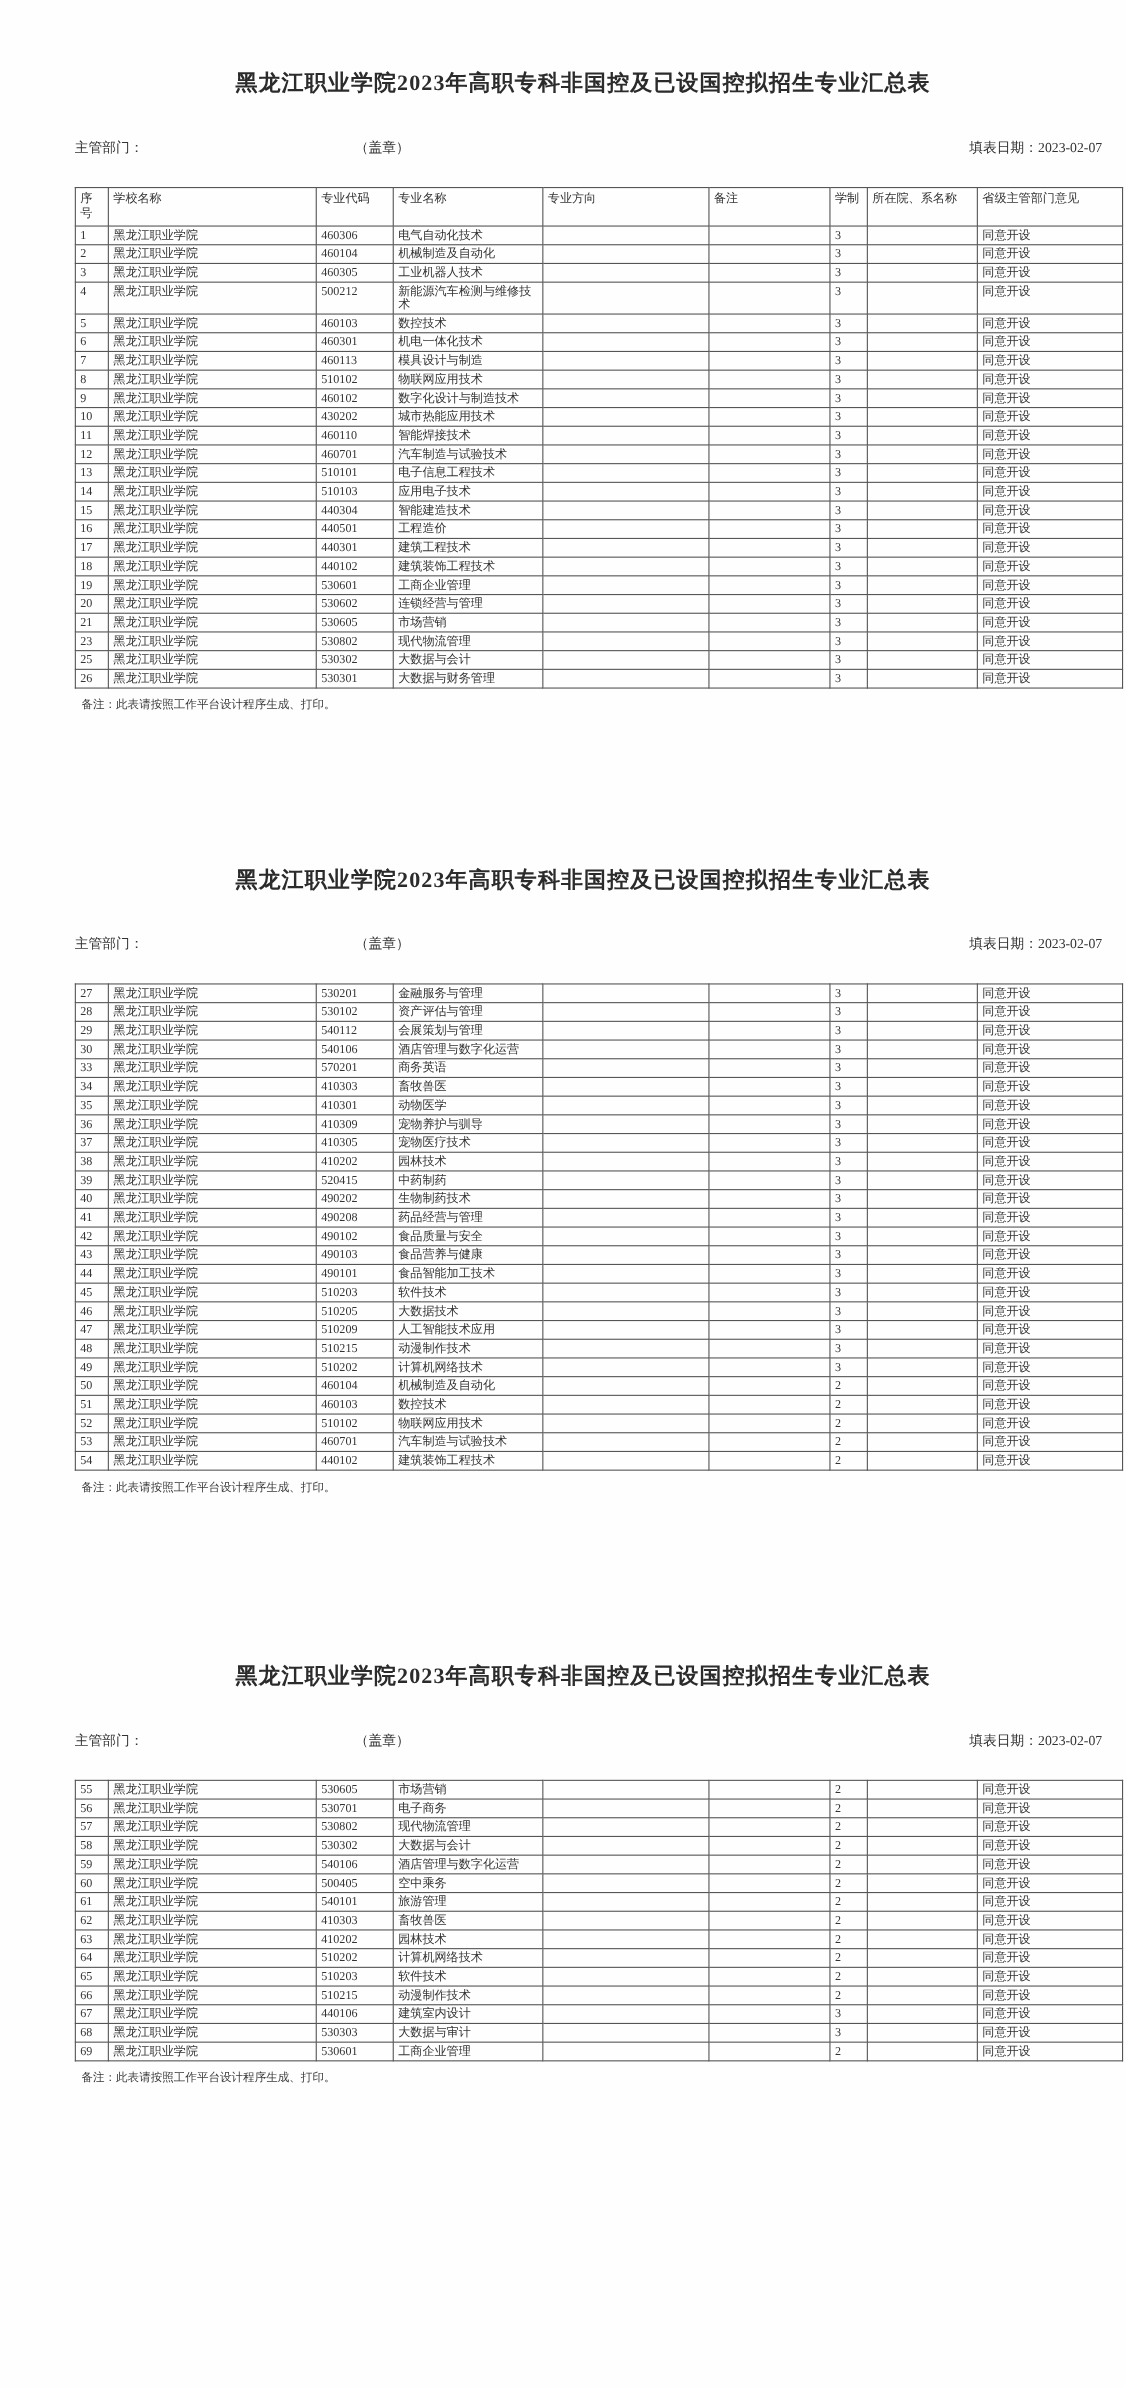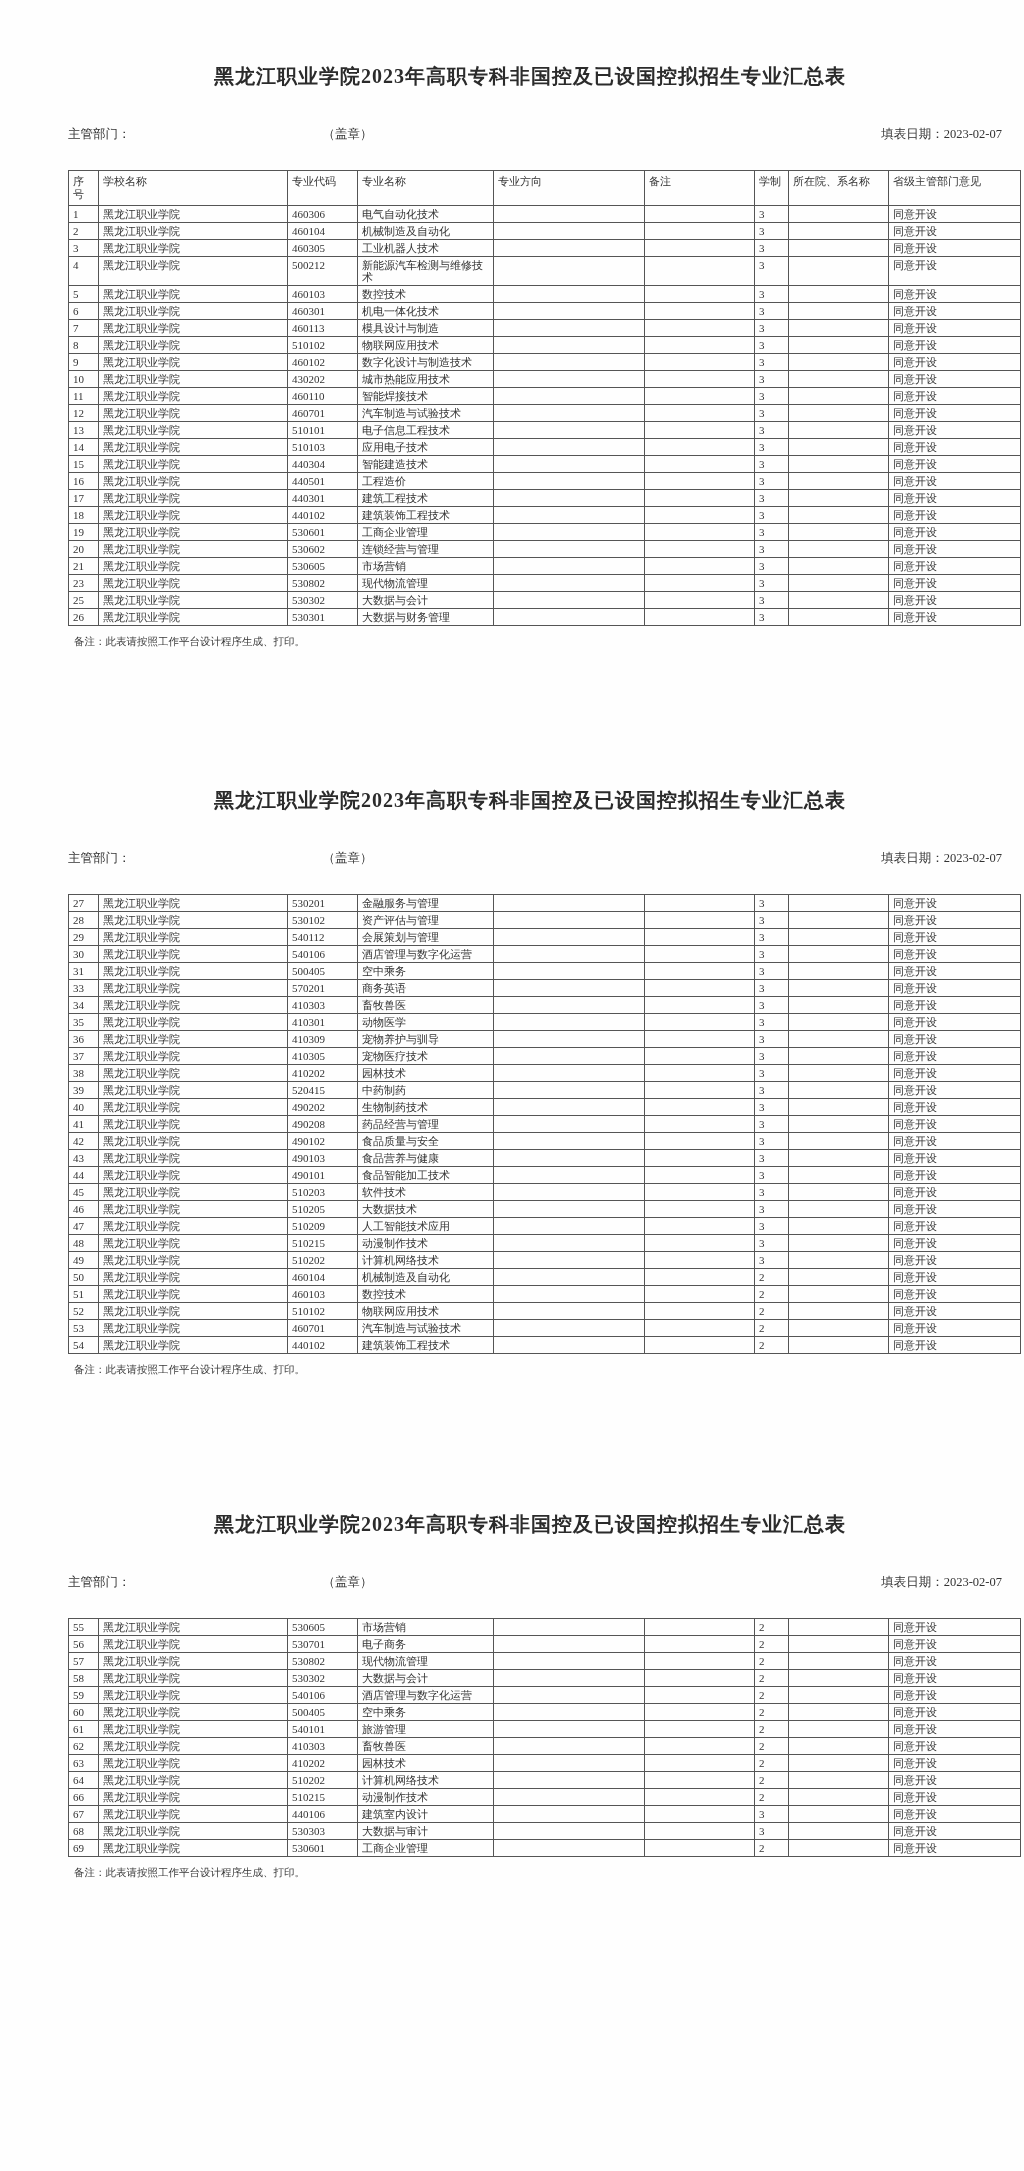--- a/index.html
+++ b/index.html
@@ -431,31 +431,20 @@
             <td>黑龙江职业学院</td>
             <td>540106</td>
             <td>酒店管理与数字化运营</td>
             <td></td>
             <td></td>
             <td>3</td>
             <td></td>
             <td>同意开设</td>
           </tr>
           <tr>
-            <td>31</td>
-            <td>黑龙江职业学院</td>
-            <td>500405</td>
-            <td>空中乘务</td>
-            <td></td>
-            <td></td>
-            <td>3</td>
-            <td></td>
-            <td>同意开设</td>
-          </tr>
-          <tr>
             <td>33</td>
             <td>黑龙江职业学院</td>
             <td>570201</td>
             <td>商务英语</td>
             <td></td>
             <td></td>
             <td>3</td>
             <td></td>
             <td>同意开设</td>
           </tr>
@@ -819,20 +808,31 @@
             <td>黑龙江职业学院</td>
             <td>510202</td>
             <td>计算机网络技术</td>
             <td></td>
             <td></td>
             <td>2</td>
             <td></td>
             <td>同意开设</td>
           </tr>
           <tr>
+            <td>65</td>
+            <td>黑龙江职业学院</td>
+            <td>510203</td>
+            <td>软件技术</td>
+            <td></td>
+            <td></td>
+            <td>2</td>
+            <td></td>
+            <td>同意开设</td>
+          </tr>
+          <tr>
             <td>66</td>
             <td>黑龙江职业学院</td>
             <td>510215</td>
             <td>动漫制作技术</td>
             <td></td>
             <td></td>
             <td>2</td>
             <td></td>
             <td>同意开设</td>
           </tr>

